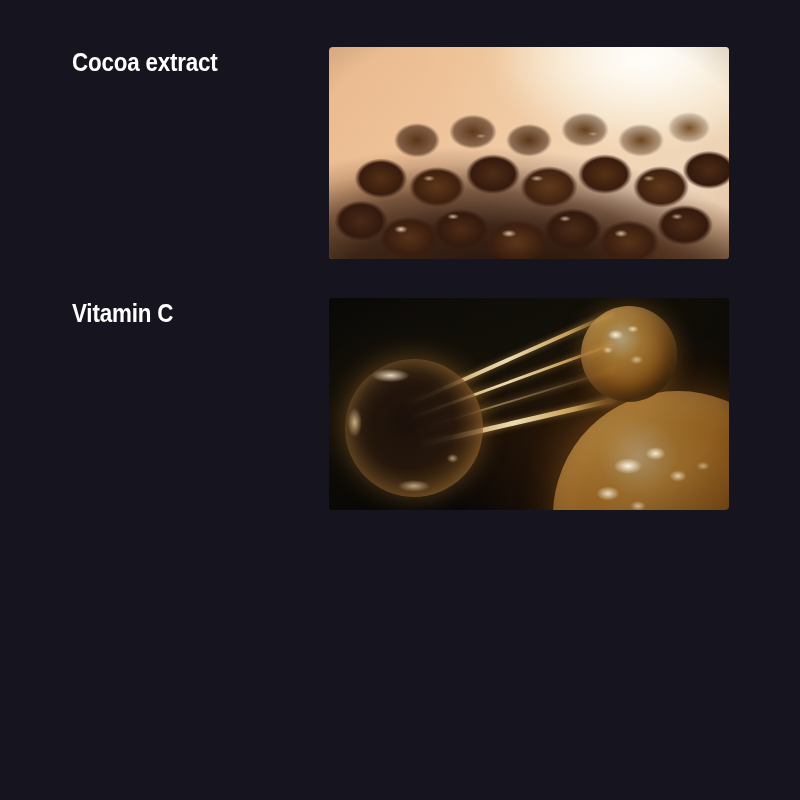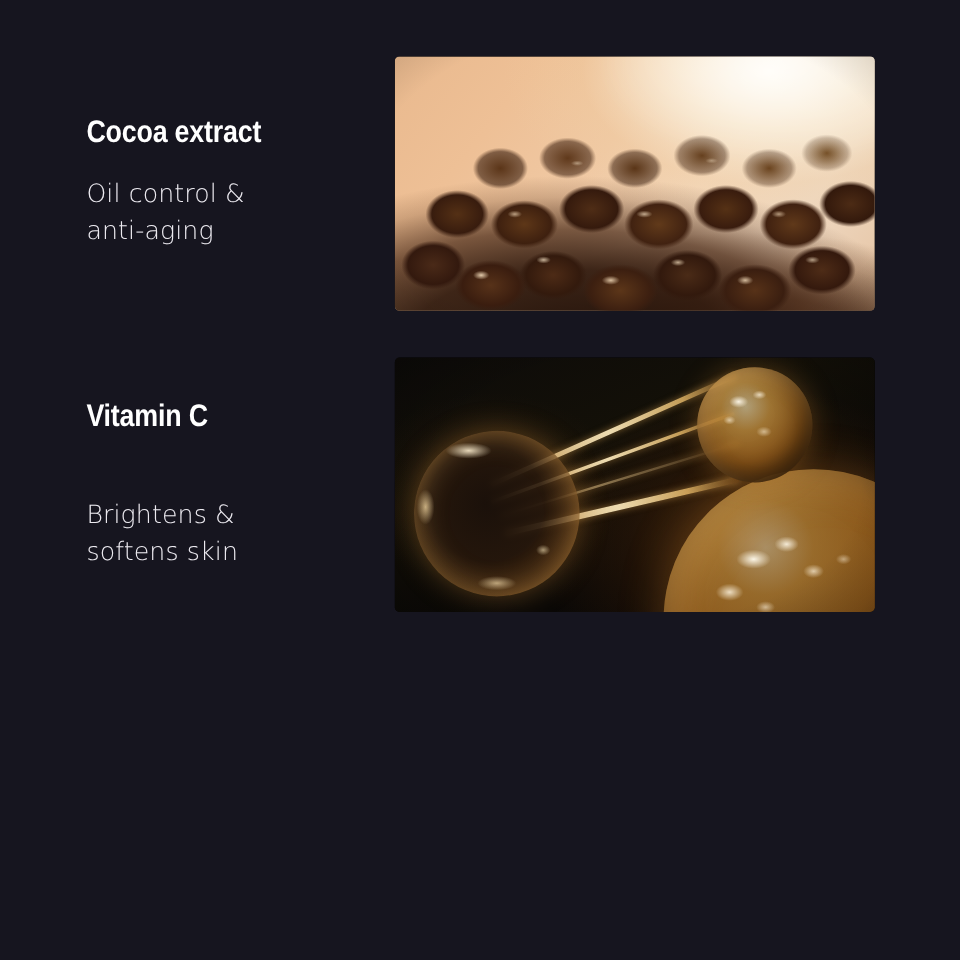--- a/index.html
+++ b/index.html
@@ -29,24 +29,24 @@
 
   
   .text-col {
     position:absolute;
     left:72px;
     width:240px;
     top:0;
     height:212px;
     display:flex;
     flex-direction:column;
-    justify-content:center;
+    justify-content:flex-start;
   }
   .row-1 .text-col { padding-bottom:4px; }
-  .row-2 .text-col { padding-bottom:2px;gap:31px; }
+  .row-2 .text-col { padding-bottom:2px; }
   .row-3 .text-col { padding-bottom:2px; }
 
   .ing-title {
     color:#ffffff;
     font-family:"Liberation Sans", sans-serif;
     font-weight:bold;
     font-size:26px;
     line-height:30px;
     letter-spacing:-0.2px;
     transform:scaleX(0.86);
@@ -346,40 +346,36 @@
 </style>
 </head>
 <body>
 
 <div class="board">
 
   <div class="row row-1">
 
     <div class="text-col">
       <div class="ing-title">Cocoa extract</div>
-      <div class="ing-desc" style="white-space: pre-line;">Oil control &amp;
-anti-aging</div>
     </div>
 
     <div class="photo">
       <div class="layer beans-bg"></div>
       <div class="layer beans-mound"></div>
       <div class="layer beans-blobs"></div>
       <div class="layer beans-shine"></div>
       <div class="layer beans-glow"></div>
       <div class="layer beans-vig"></div>
     </div>
   </div>
 
   <div class="row row-2">
 
     <div class="text-col">
       <div class="ing-title">Vitamin C</div>
-      <div class="ing-desc" style="white-space: pre-line;">Brightens &amp;
-softens skin</div>
     </div>
 
     <div class="photo">
       <div class="layer bub-bg"></div>
       <div class="strand strand-a"></div>
       <div class="strand strand-b"></div>
       <div class="strand strand-d"></div>
       <div class="strand strand-c"></div>
       <div class="bub-big"></div>
       <div class="bub-big-hl"></div>

